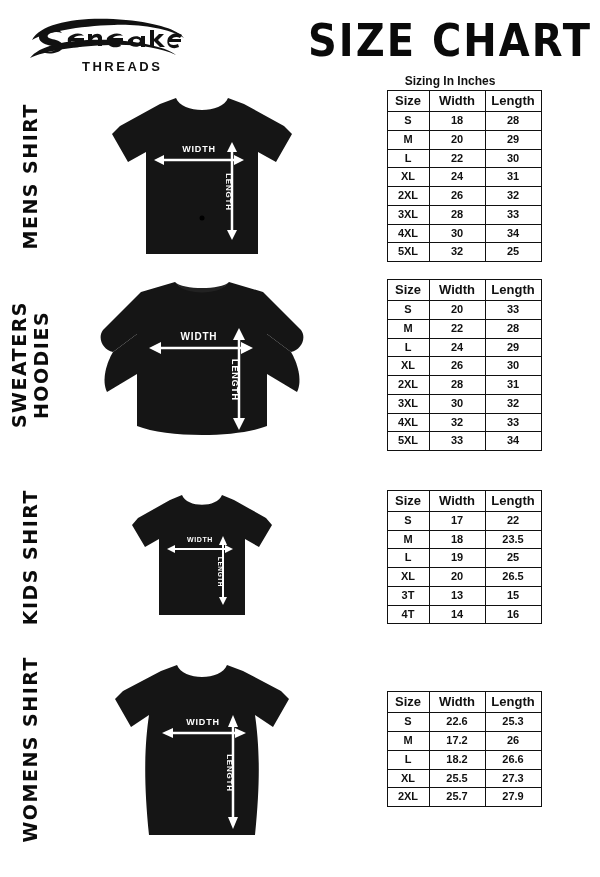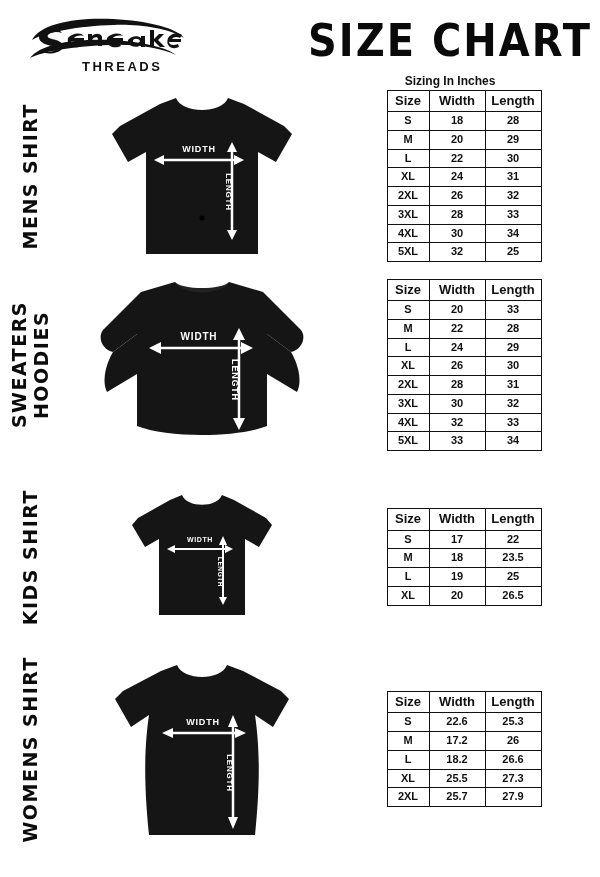--- a/index.html
+++ b/index.html
@@ -372,20 +372,30 @@
           <tr>
               <td class="sizecol">L</td>
               <td class="wcol">19</td>
               <td class="lcol">25</td>
             </tr>
           <tr>
               <td class="sizecol">XL</td>
               <td class="wcol">20</td>
               <td class="lcol">26.5</td>
             </tr>
+          <tr>
+              <td class="sizecol">3T</td>
+              <td class="wcol">13</td>
+              <td class="lcol">15</td>
+            </tr>
+          <tr>
+              <td class="sizecol">4T</td>
+              <td class="wcol">14</td>
+              <td class="lcol">16</td>
+            </tr>
         </tbody>
       </table>
     </div>
   </div>
 
   <div class="section" style="height:198px;">
     <div class="sec-label">
       <span>WOMENS SHIRT</span>
     </div>
     <div class="sec-art">

